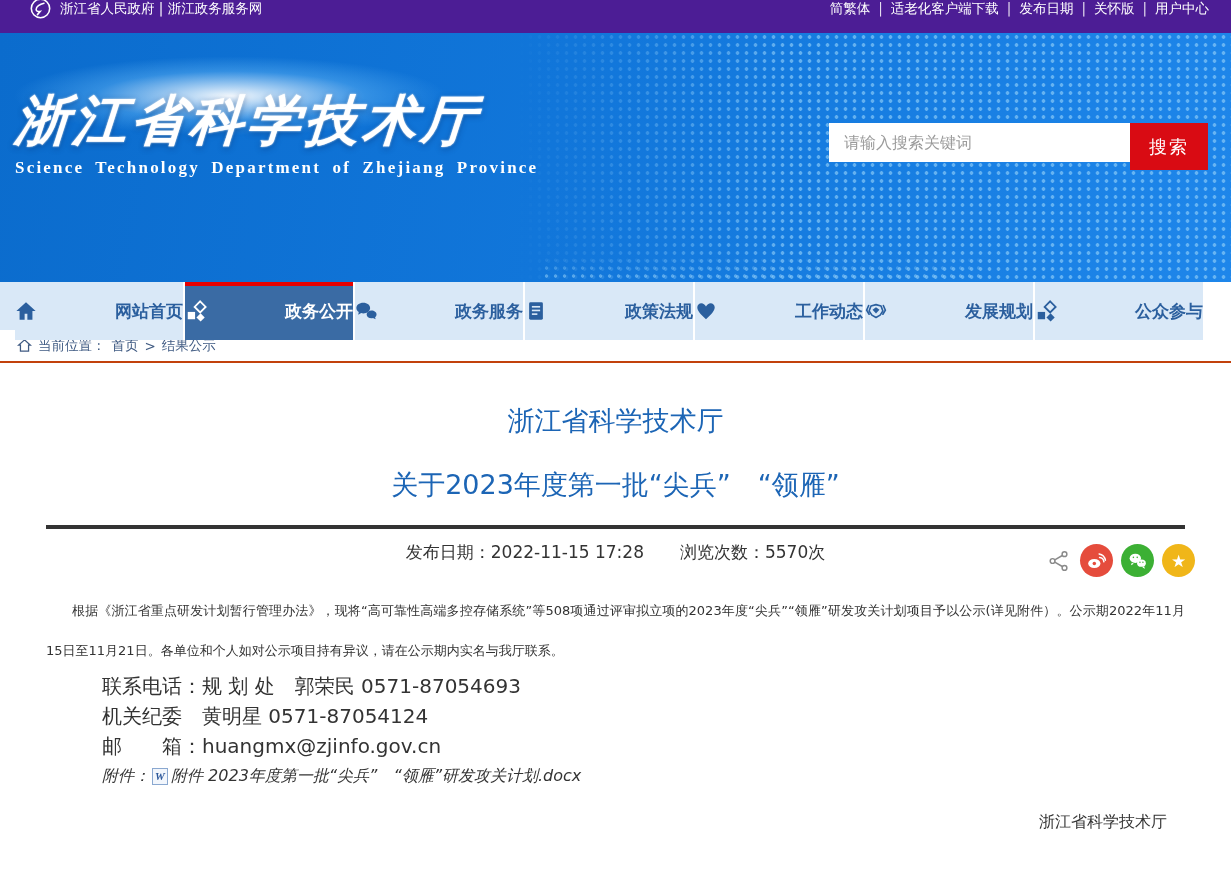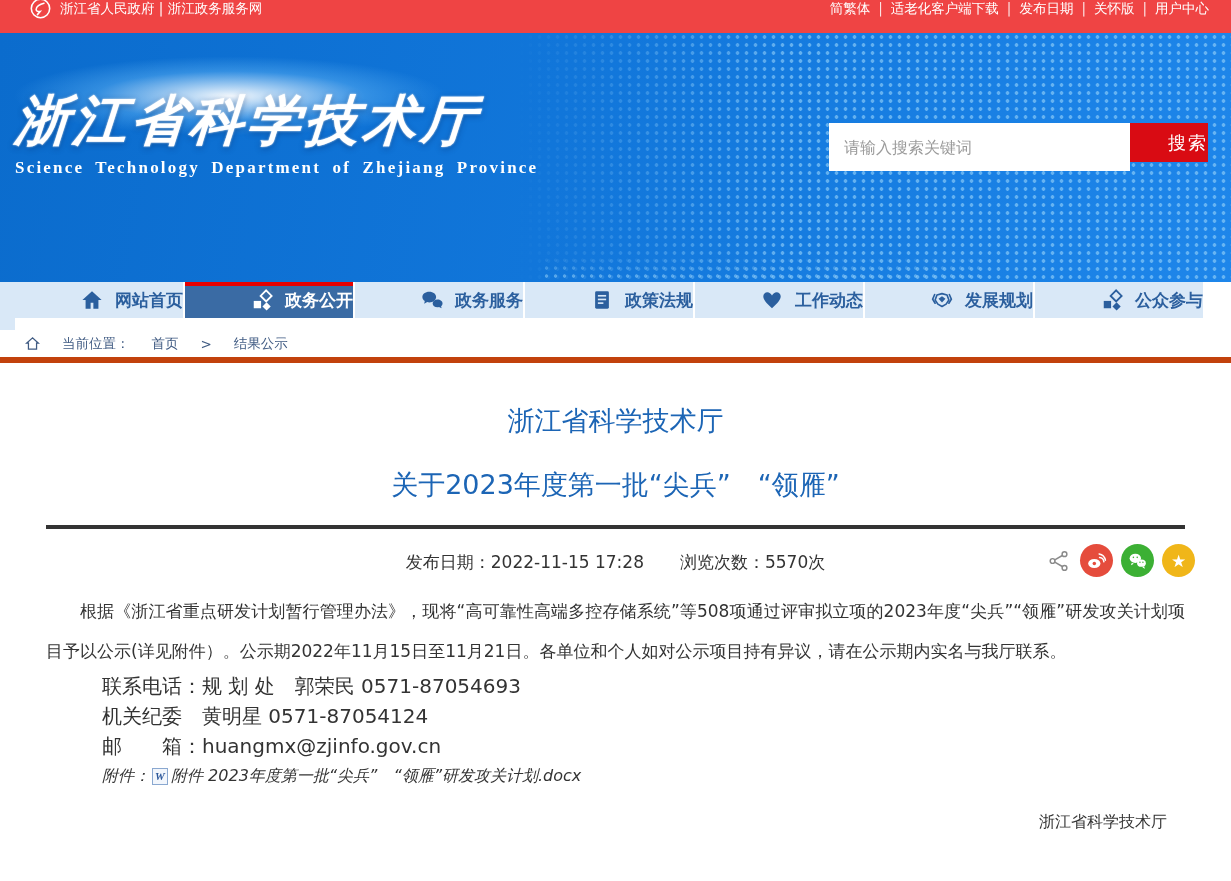--- a/index.html
+++ b/index.html
@@ -5,21 +5,21 @@
   * { margin:0; padding:0; box-sizing:border-box; }
   html,body { background:#fff; }
   body {
     width:1231px; height:881px; margin:0 auto; overflow:hidden;
     font-family:"DejaVu Sans","Liberation Sans",sans-serif;
     color:#333;
   }
 
   
   .topbar {
-    height:33px; background:#ef4444; color:#fff;
+    height:33px; background:#4c1d95; color:#fff;
     display:flex; align-items:center; justify-content:space-between;
     padding:0 22px 16px 30px; font-size:13.5px;
   }
   .topbar-left { display:flex; align-items:center; gap:9px; }
   .gov-logo { width:21px; height:21px; flex:0 0 auto; }
   .topbar-links { display:flex; align-items:flex-end; }
   .topbar-links .tlink { cursor:pointer; }
   .topbar-links .tlink:not(:last-child)::after { content:"|"; margin:0 8px; opacity:.85; }
 
   
@@ -53,83 +53,82 @@
     transform:skewX(-4deg);
   }
   .site-subtitle {
     font-family:"Liberation Serif","DejaVu Serif",serif;
     font-weight:bold; font-size:17px; letter-spacing:2.2px; word-spacing:5px;
   }
   .search-box {
     position:absolute; right:23px; top:90px; display:flex; height:47px;
   }
   .search-input {
-    width:301px; height:48px; border:none; outline:none; background:#fff;
+    width:301px; height:39px; border:none; outline:none; background:#fff;
     padding:0 15px; font-size:16px; color:#333;
     font-family:"DejaVu Sans","Liberation Sans",sans-serif;
   }
   .search-input::placeholder { color:#9b9b9b; }
   .search-btn {
-    width:78px; height:39px; border:none; background:#d90b13; color:#fff;
+    width:78px; height:47px; border:none; background:#d90b13; color:#fff;
     font-size:18px; cursor:pointer; letter-spacing:2px;
     font-family:"DejaVu Sans","Liberation Sans",sans-serif;
-    text-align:right;
   }
 
   
   .mainnav { height:48px; background:#fff; display:flex; }
   .nav-spacer-l { width:15px; background:#d9e8f7; }
   .nav-spacer-r { flex:1; background:#fff; }
   .nav-item {
-    position:relative; width:170px; height:36px; background:#d9e8f7;
-    display:flex; align-items:center; justify-content:flex-end; gap:12px;
+    position:relative; width:170px; height:58px; background:#d9e8f7;
+    display:flex; align-items:center; justify-content:space-between; gap:12px;
     color:#2b5f9e; font-size:17px; font-weight:bold; cursor:pointer;
     border-right:2px solid #fff;
   }
   .nav-item:first-of-type { border-left:0; }
   .nav-item .nicon { width:22px; height:22px; display:block; }
   .nav-item.active { background:#3a6ba4; color:#fff; }
   .nav-item.active::before {
     content:""; position:absolute; left:0; top:0; right:0; height:4px; background:#e60000;
   }
 
   
   .breadcrumb {
-    height:33px; display:flex; align-items:center; gap:22px;
-    padding-left:25px; font-size:13.5px; color:#3f5a82;
-    border-bottom:6px solid #c2410c;
+    height:33px; display:flex; align-items:center; gap:6px;
+    padding-left:17px; font-size:13.5px; color:#3f5a82;
+    border-bottom:2px solid #c2410c;
   }
   .breadcrumb .bc-home-icon { width:15px; height:15px; }
   .breadcrumb .bc-link { cursor:pointer; }
 
   
   .article { padding:0 46px; }
   .art-title {
     margin-top:26px; text-align:center; color:#1c65b5;
     font-size:27px; line-height:64px; font-weight:normal;
   }
   .divider { height:4px; background:#333; margin-top:8px; }
   .meta-row {
     position:relative; margin-top:12px; height:42px;
-    display:flex; align-items:center; justify-content:center; gap:36px;
+    display:flex; align-items:flex-start; justify-content:center; gap:36px;
     font-size:17px; color:#333;
   }
   .share-block { position:absolute; right:-10px; top:3px; display:flex; align-items:center; gap:8px; }
   .share-nodes { width:22px; height:22px; margin-right:2px; cursor:pointer; }
   .share-circle {
     width:33px; height:33px; border-radius:50%; display:flex;
     align-items:center; justify-content:center; cursor:pointer; color:#fff;
   }
   .share-circle.weibo  { background:#e54c3c; }
   .share-circle.wechat { background:#3cb034; }
   .share-circle.qzone  { background:#f0b619; font-size:17px; }
   .share-circle svg { width:21px; height:21px; }
 
   .art-body {
-    margin-top:8px; font-size:17px; line-height:40px;
+    margin-top:8px; font-size:13px; line-height:40px;
     text-indent:2em; color:#333; text-align:justify;
   }
   .contact-line { padding-left:56px; line-height:30px; font-size:20px; white-space:pre-wrap; }
   .attach-row { padding-left:56px; line-height:30px; font-size:16px; display:flex; align-items:center;font-style:italic; }
   .word-icon {
     display:inline-flex; align-items:center; justify-content:center;
     width:16px; height:17px; border:1px solid #8aa8d0; background:#f2f6fc;
     color:#2b579a; font-size:11px; font-weight:bold; margin:0 3px 0 2px;
     font-family:"Liberation Serif","DejaVu Serif",serif;
   }

